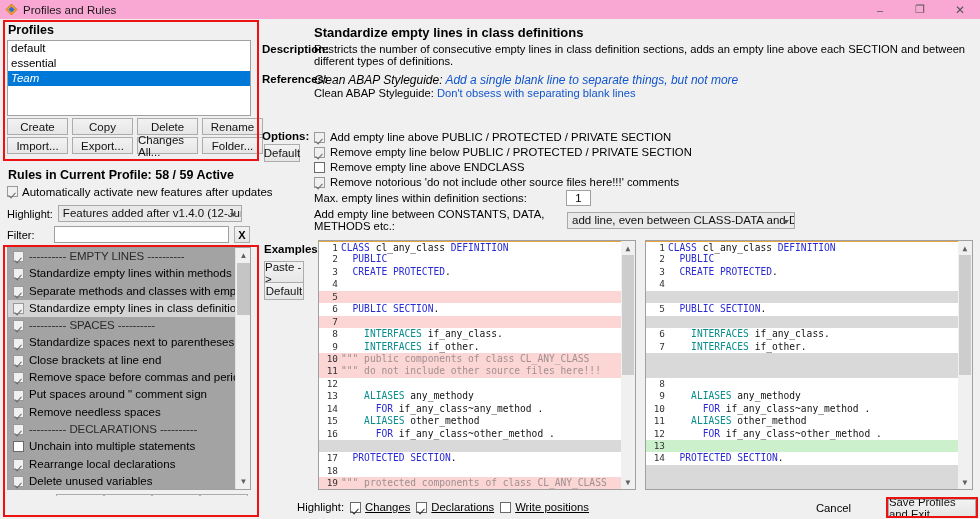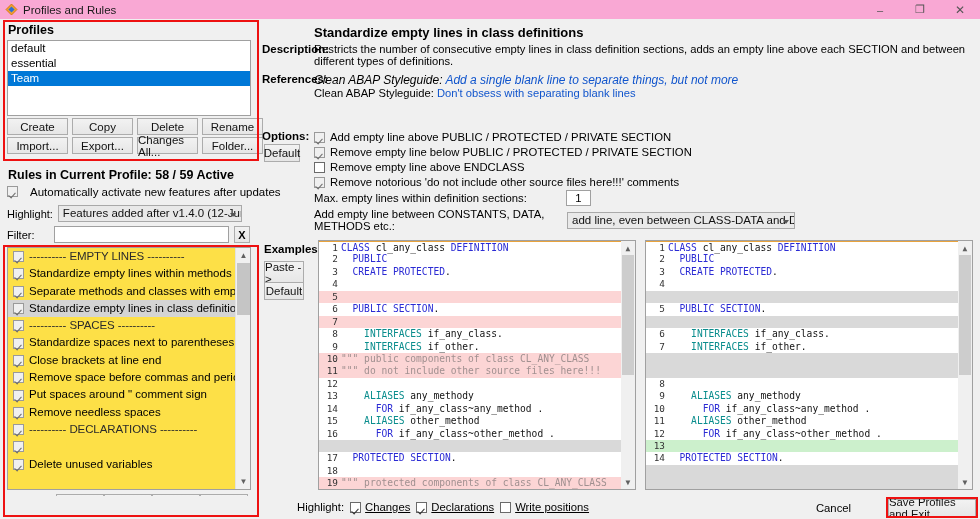--- a/index.html
+++ b/index.html
@@ -60,21 +60,21 @@
     position: absolute; left: 7px; top: 40px;
     width: 244px; height: 76px;
     background: #fff; border: 1px solid #a0a0a0;
     overflow: hidden;
   }
   .profiles-list .pitem {
     height: 15px; line-height: 15px;
     padding-left: 3px; font-size: 11.5px;
   }
   .profiles-list .pitem.sel {
-    background: #0078d7; color: #fff;
+    background: #0078d7; color: #fff; font-style: italic;
   }
 
   .btnrow {
     position: absolute; display: flex; gap: 0;
   }
   .btn {
     border: 1px solid #acacac;
     background: linear-gradient(to bottom, #f2f2f2 0%, #e6e6e6 100%);
     font-size: 11.5px;
     display: flex; align-items: center; justify-content: center;
@@ -105,21 +105,21 @@
     left: 2px; top: 4px;
     width: 3px; height: 6px;
     border: solid #333; border-width: 0 1.4px 1.4px 0;
     transform: rotate(42deg);
   }
   .chk.gray { background: #f0f0f0; border-color: #9a9a9a; }
   .chk.gray.checked::after { border-color: #6d6d6d; }
 
   .autoact {
     position: absolute; left: 7px; top: 186px;
-    display: flex; align-items: flex-start; gap: 12px;
+    display: flex; align-items: flex-start; gap: 4px;
     font-size: 11.5px;
   }
 
   .hl-row {
     position: absolute; left: 7px; top: 205px;
     display: flex; align-items: center; gap: 5px;
   }
   .combo {
     border: 1px solid #a9a9a9;
     background: #e9e9e9;
@@ -155,21 +155,21 @@
     background: linear-gradient(to bottom, #f2f2f2, #e6e6e6);
     width: 16px; height: 17px;
     display: flex; align-items: center; justify-content: center;
     font-size: 11px; font-weight: bold;
   }
 
   
   .rules-list {
     position: absolute; left: 7px; top: 247px;
     width: 244px; height: 243px;
-    background: #fde047; border: 1px solid #a0a0a0;
+    background: #a3a3a3; border: 1px solid #a0a0a0;
     overflow: hidden;
   }
   .rules-scroll {
     position: absolute; left: 0; top: 0; right: 15px; bottom: 0;
     overflow: hidden;
   }
   .rule-item {
     height: 17.3px;
     display: flex; align-items: center; gap: 5px;
     padding-left: 5px;
@@ -439,21 +439,26 @@
       </div>
       <div class="rule-item">
         <span class="chk gray checked"></span>
         <span class="rlabel">Remove needless spaces</span>
       </div>
       <div class="rule-item">
         <span class="chk gray checked"></span>
         <span class="rlabel dim">---------- DECLARATIONS ----------</span>
       </div>
       <div class="rule-item">
-        <span class="chk gray checked"></span>
+        <span class="chk"></span>
+        <span class="rlabel">Unchain into multiple statements</span>
+      </div>
+      <div class="rule-item">
+        <span class="chk gray checked"></span>
+        <span class="rlabel">Rearrange local declarations</span>
       </div>
       <div class="rule-item">
         <span class="chk gray checked"></span>
         <span class="rlabel">Delete unused variables</span>
       </div>
 
     </div>
     <div class="vscroll">
       <div class="arrow">▲</div>
       <div class="thumb" style="top:15px;height:52px;"></div>

